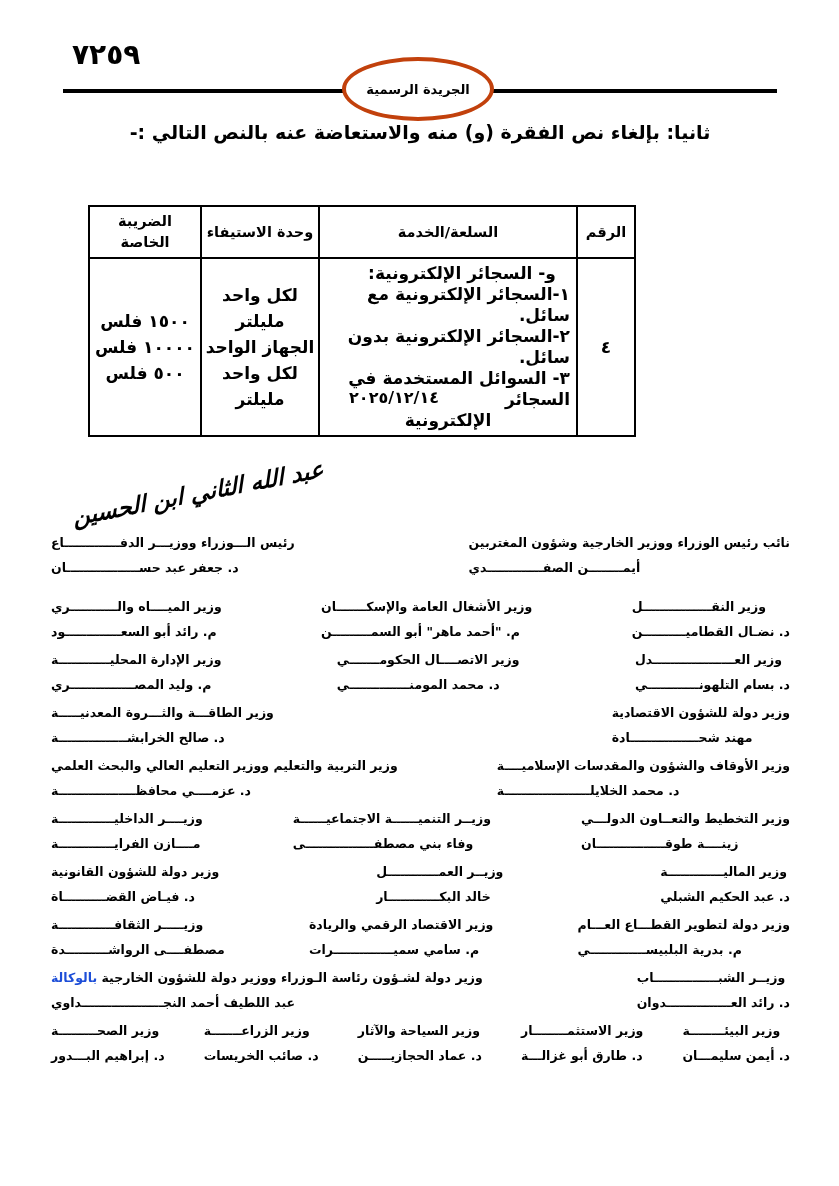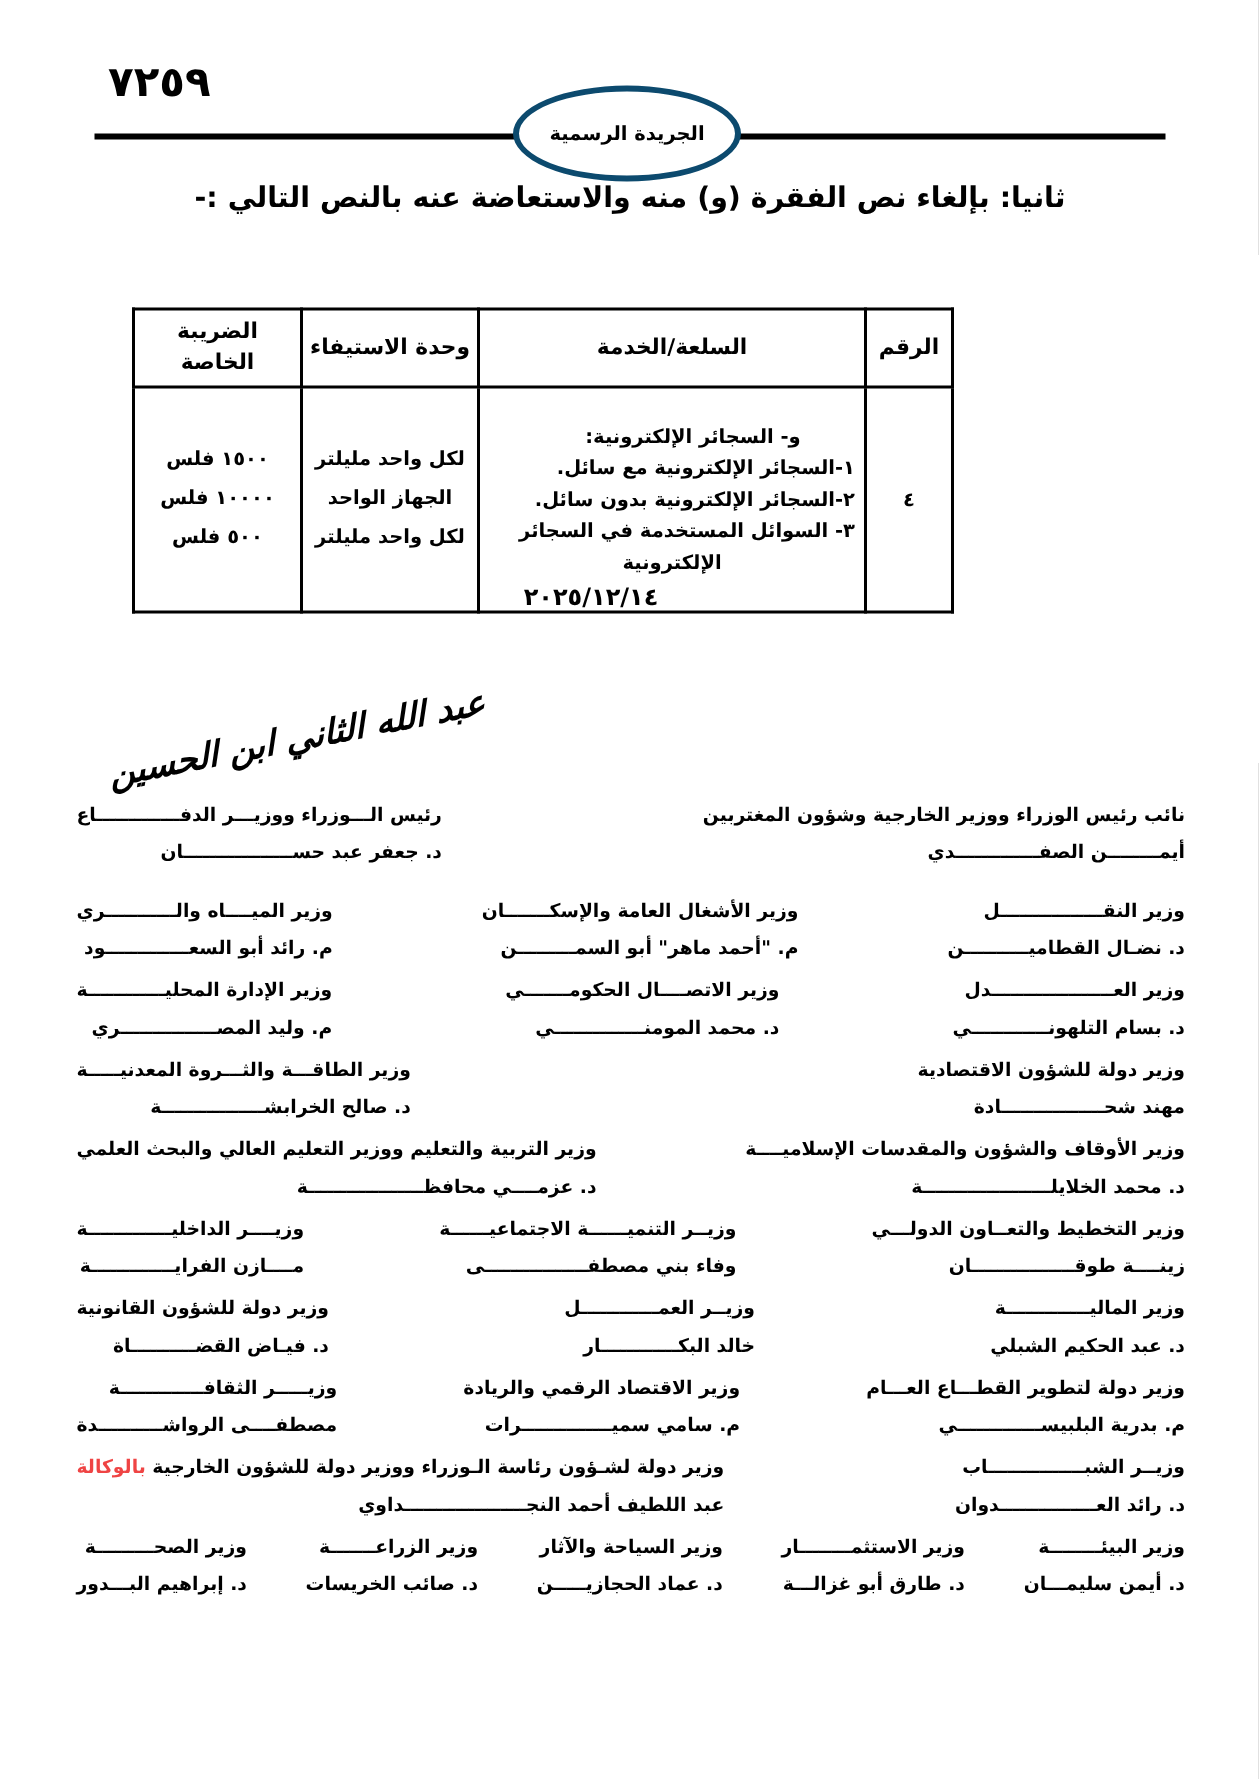--- a/index.html
+++ b/index.html
@@ -9,37 +9,37 @@
     background:#ffffff; color:#000; overflow:hidden;
     font-family:"DejaVu Sans", sans-serif;
   }
   .pageno {
     position:absolute; top:38px; left:72px;
     font-size:28px; font-weight:bold; letter-spacing:6px;
   }
   .rule { position:absolute; top:89px; left:63px; width:714px; height:4px; background:#000; }
   .oval {
     position:absolute; top:57px; left:342px; width:152px; height:64px;
-    background:#fff; border:4px solid #0c4a6e; border-radius:50%;
+    background:#fff; border:4px solid #c2410c; border-radius:50%;
     display:flex; align-items:center; justify-content:center; z-index:2;
   }
   .oval span { font-size:13px; font-weight:bold; }
   .heading {
     position:absolute; top:121px; left:60px; width:720px;
     text-align:center; font-size:19px; font-weight:bold; direction:rtl;
   }
   table.decree {
     position:absolute; top:205px; left:88px; direction:rtl;
     border-collapse:collapse; table-layout:fixed; width:546px;
   }
   table.decree th, table.decree td {
     border:2px solid #000; font-weight:bold; vertical-align:middle;
   }
   table.decree th { height:52px; font-size:14.5px; text-align:center; }
-  table.decree td { height:150px; font-size:13px; }
+  table.decree td { height:150px; font-size:17px; }
   col.c-num { width:58px; } col.c-item { width:258px; }
   col.c-unit { width:118px; } col.c-tax { width:112px; }
   th.tax-h { padding:4px 18px; line-height:1.45; }
   td.cell-num { text-align:center; font-size:14px; }
   td.cell-item { padding:4px 6px; }
   .item-line { text-align:right; line-height:21px; }
   .item-line.first { text-align:right; padding-left:28px; text-align:center; }
   .item-line.last { text-align:center; }
   td.cell-unit .u-line, td.cell-tax .t-line { text-align:center; line-height:26px; }
   .date-line {
@@ -57,24 +57,24 @@
   }
   .ministers {
     position:absolute; top:535px; left:49px; width:741px;
     direction:rtl; padding:0 0 0 0;
   }
   .m-row {
     display:flex; flex-direction:row; justify-content:space-between;
     align-items:flex-start; margin-bottom:13px; padding-left:2px;
   }
   .m-row.first { margin-bottom:24px; }
-  .m-entry { text-align:right; white-space:nowrap; }
+  .m-entry { text-align:left; white-space:nowrap; }
   .m-title { font-size:12.5px; font-weight:bold; line-height:15px; }
   .m-name  { font-size:12.5px; font-weight:bold; line-height:15px; margin-top:10px; }
-  .red { color:#ef4444; }
+  .red { color:#1d4ed8; }
 </style>
 </head>
 <body>
 
 <div class="page">
 
   <div class="pageno">٧٢٥٩</div>
 
   <div class="rule"></div>
   <div class="oval">

